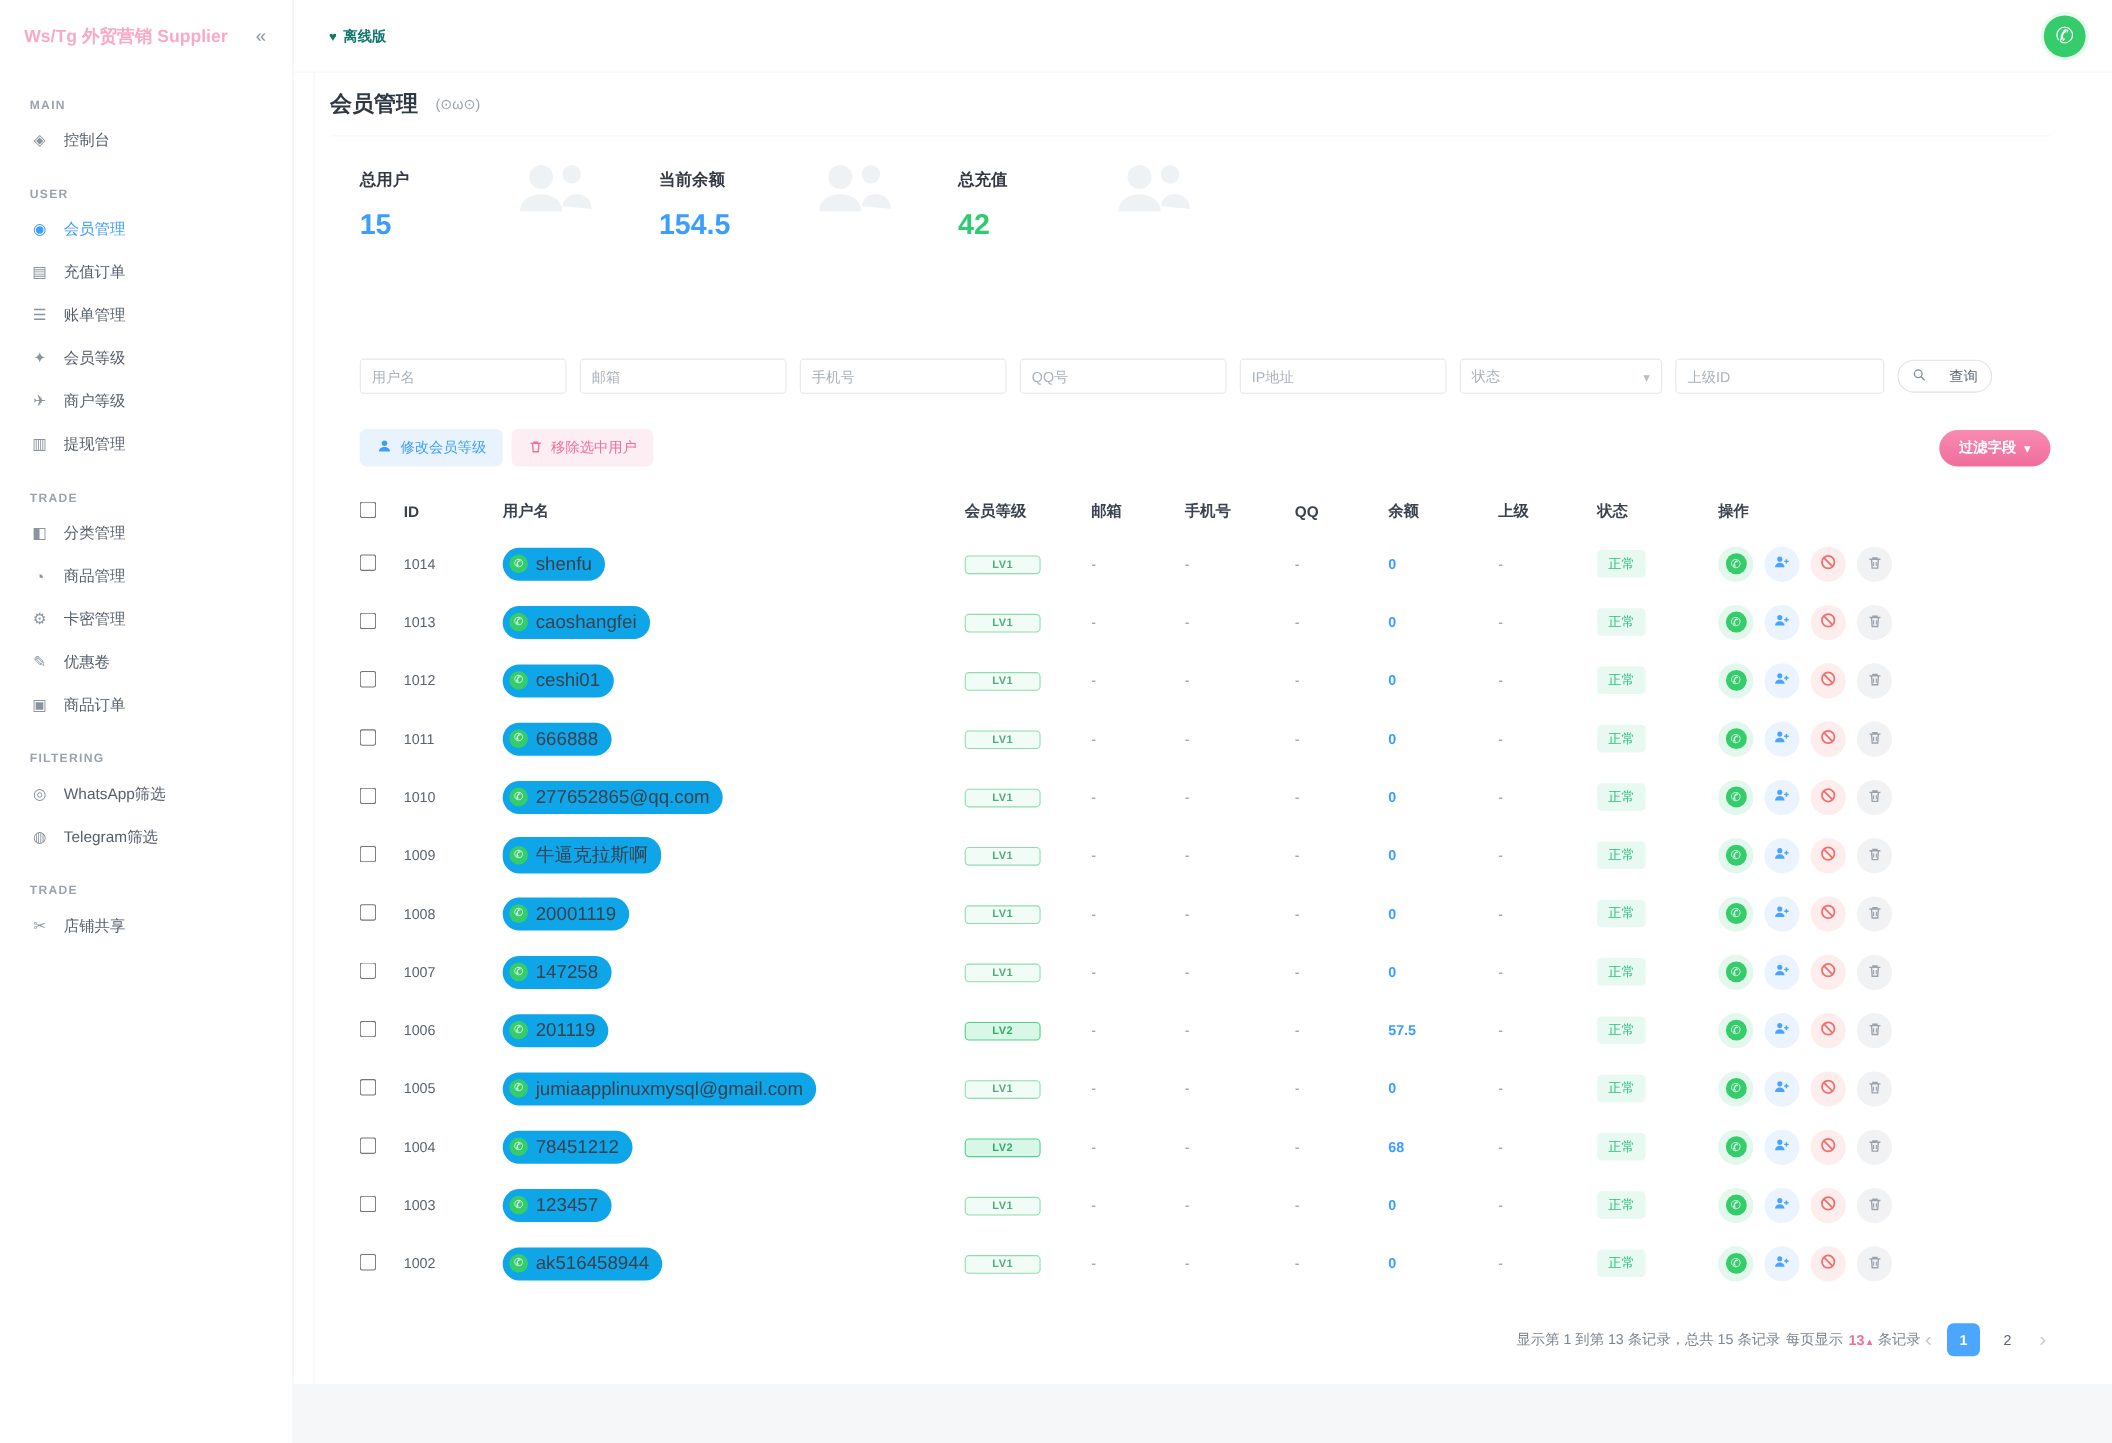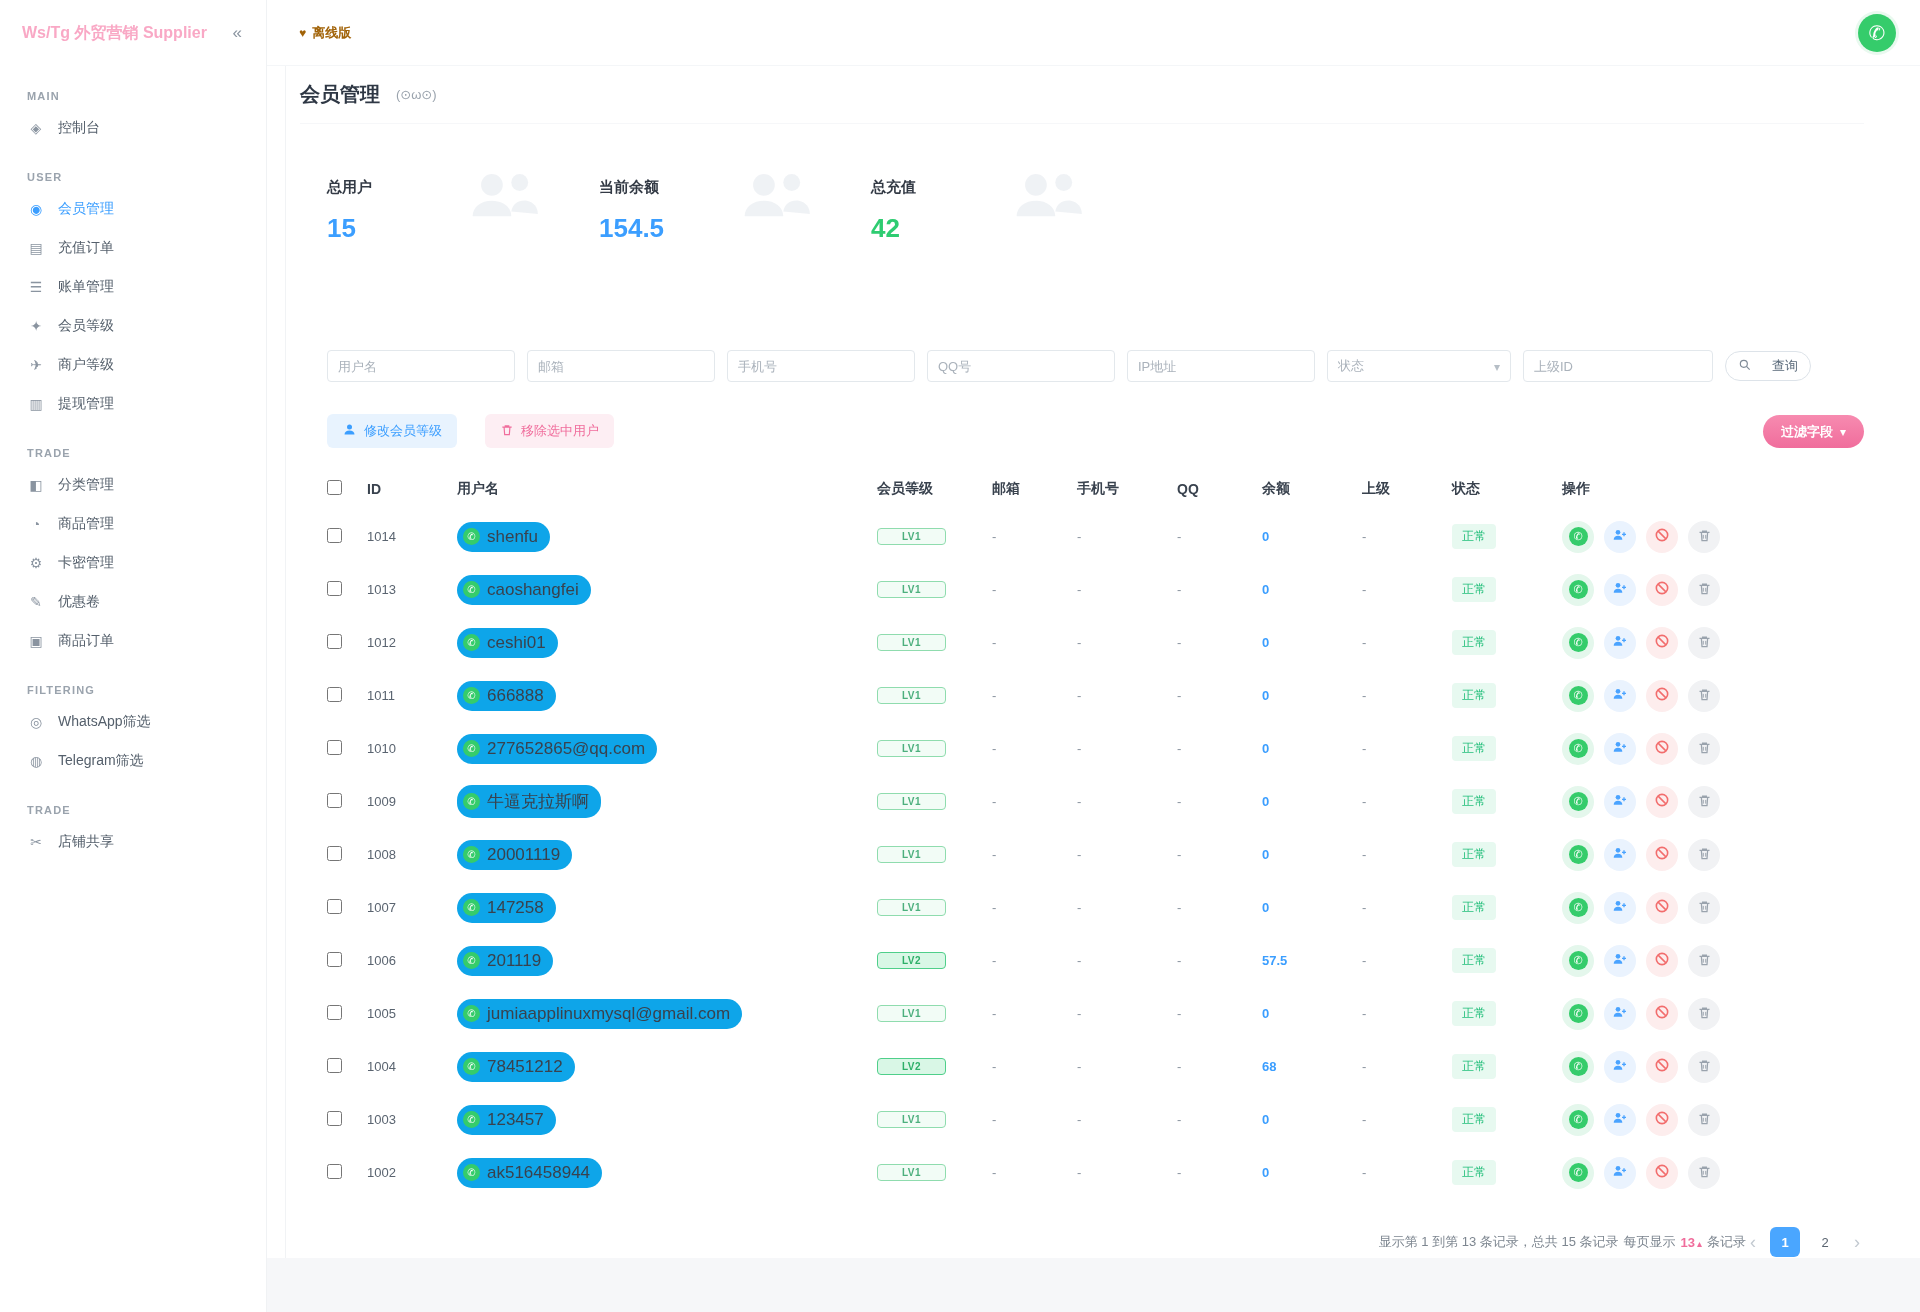--- a/index.html
+++ b/index.html
@@ -15,50 +15,50 @@
   .collapse::before{content:"«"}
   .nav-section-title{font-size:11px;color:#9aa3ad;letter-spacing:1.2px;margin:24px 0 6px 27px;font-weight:bold}
   .nav-item{display:flex;align-items:center;gap:13px;height:39px;padding-left:27px;font-size:14px;color:#55606c;cursor:pointer}
   .nav-icon{width:18px;color:#8a94a0;font-size:14px;text-align:center;flex:none}
   .nav-item.active{color:#3b9eff}
   .nav-item.active .nav-icon{color:#3b9eff}
 
   
   .main{flex:1;display:flex;flex-direction:column;min-width:0}
   .topbar{height:66px;display:flex;align-items:center;justify-content:space-between;padding:0 24px 0 32px;border-bottom:1px solid #f4f6f8}
-  .offline{color:#a16207;font-size:13px;font-weight:bold;display:flex;gap:6px;align-items:center;cursor:pointer}
+  .offline{color:#0f766e;font-size:13px;font-weight:bold;display:flex;gap:6px;align-items:center;cursor:pointer}
   .offline-icon::before{content:"♥";font-size:12px}
   .avatar{width:38px;height:38px;border-radius:50%;background:#35cc6b;color:#fff;display:flex;align-items:center;justify-content:center;font-size:20px;box-shadow:0 0 0 3px #e9f9ef;cursor:pointer}
   .avatar::before{content:"✆"}
 
   .content{flex:1;margin-left:18px;border-left:1px solid #f1f3f5;padding:0 56px 0 14px;display:flex;flex-direction:column}
   .titlebar{height:58px;display:flex;align-items:center;gap:16px;border-bottom:1px solid #f6f7f9}
   .page-title{font-size:20px;font-weight:bold;color:#2e3744}
   .page-subtitle{font-size:13px;color:#9aa3ad}
 
   .body-area{padding-left:27px}
 
   
-  .stats{display:flex;margin-top:54px}
+  .stats{display:flex;margin-top:30px}
   .stat{width:272px;position:relative;height:92px}
   .stat-label{font-size:15px;font-weight:bold;color:#333a45}
   .stat-value{font-size:26px;font-weight:bold;color:#3b9eff;margin-top:16px}
   .stat-value.green{color:#2ecc71}
   .stat-ghost{position:absolute;left:138px;top:-10px;opacity:.8;pointer-events:none}
 
   
   .filter-row{display:flex;gap:12px;margin-top:80px;align-items:center}
   .f-input{width:188px;height:32px;border:1px solid #e3e8ec;border-radius:4px;padding:0 10px;font-size:13px;color:#4a5560;font-family:inherit;outline:none;background:#fff}
   .f-input::placeholder{color:#aab2bb}
   .f-select{width:184px;height:32px;border:1px solid #e3e8ec;border-radius:4px;padding:0 10px;font-size:13px;color:#aab2bb;display:flex;align-items:center;justify-content:space-between;cursor:pointer;background:#fff}
   .f-select .chev::before{content:"▾";color:#b6bec6;font-size:12px}
   .search-btn{height:30px;border:1px solid #dde3e9;border-radius:15px;background:#fff;display:flex;align-items:center;gap:20px;padding:0 12px;font-size:13px;color:#5b6b7b;cursor:pointer;font-family:inherit}
 
   
-  .action-row{display:flex;gap:28px;margin-top:32px;align-items:flex-end}
+  .action-row{display:flex;gap:8px;margin-top:32px;align-items:center}
   .btn{height:34px;border:none;border-radius:6px;padding:0 15px;font-size:13px;display:flex;align-items:center;gap:7px;cursor:pointer;font-family:inherit}
   .btn-edit-level{background:#e8f3fe;color:#3b9eff}
   .btn-remove{background:#fdeef3;color:#f06d9c}
   .spacer{flex:1}
   .btn-filter-fields{background:linear-gradient(180deg,#f78bb0,#f06d9c);color:#fff;border-radius:17px;height:33px;padding:0 18px;font-weight:bold}
   .btn-filter-fields .chev::before{content:"▾";font-size:12px}
 
   
   .table{margin-top:20px}
   .t-row{display:grid;grid-template-columns:40px 90px 420px 115px 85px 100px 85px 100px 90px 110px 180px;align-items:center;height:53px;font-size:13px;color:#8a94a0}

